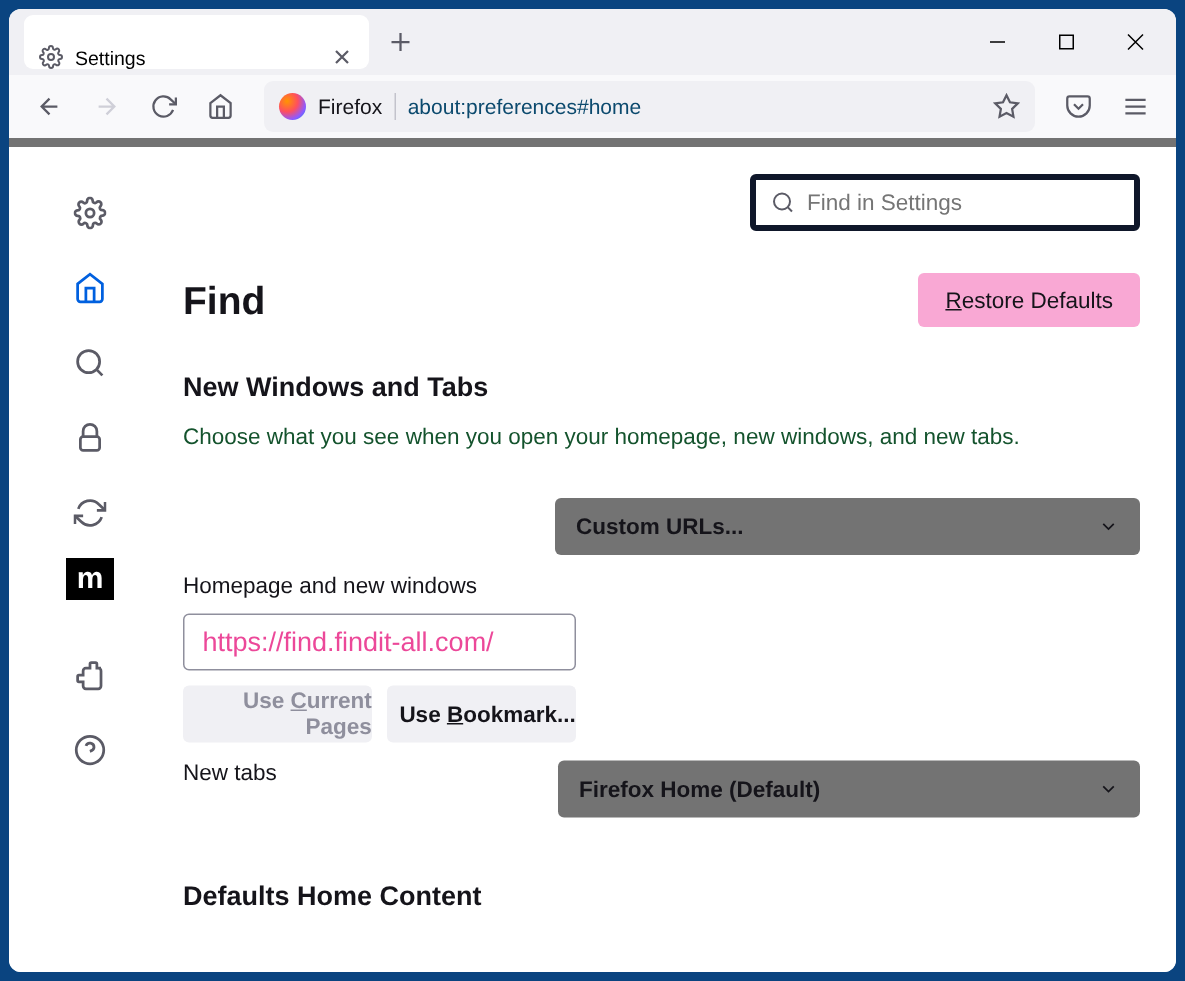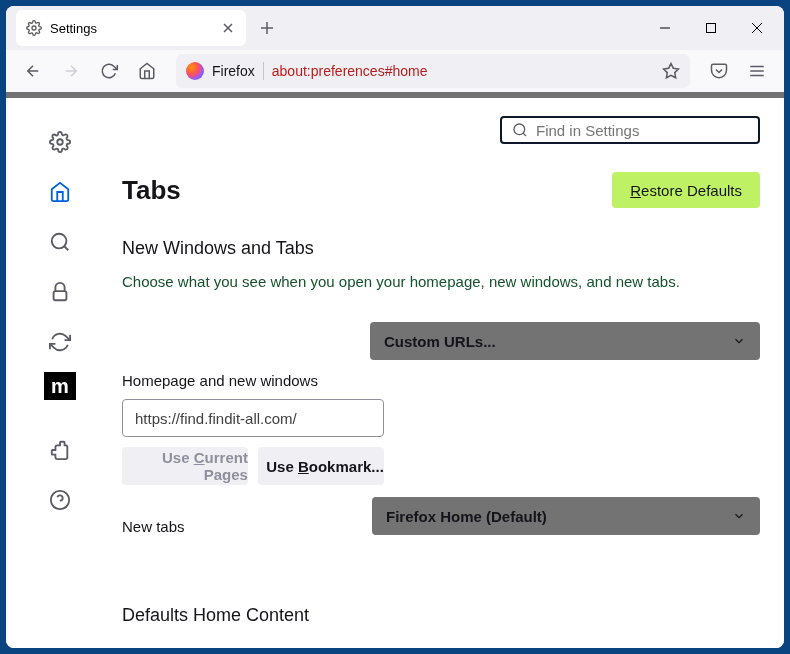--- a/index.html
+++ b/index.html
@@ -1,61 +1,61 @@
 <!DOCTYPE html>
 <html><head>
 <meta charset="utf-8">
 <style>
 * { box-sizing: border-box; margin: 0; padding: 0; font-family: -apple-system, BlinkMacSystemFont, "Segoe UI", sans-serif; }
 body { width: 790px; height: 654px; background: #0a4480; padding: 6px; overflow: hidden; }
 .window { width: 100%; height: 100%; background: #fff; border-radius: 8px; overflow: hidden; display: flex; flex-direction: column; }
 
 .titlebar { height: 44px; background: #f0f0f4; display: flex; align-items: center; padding: 0 4px; }
-.tab { display: flex; align-items: center; background: #fff; border-radius: 6px; height: 36px; padding: 0 10px; margin-left: 6px; width: 230px; gap: 8px; }
+.tab { display: flex; align-items: flex-end; background: #fff; border-radius: 6px; height: 36px; padding: 0 10px; margin-left: 6px; width: 230px; gap: 8px; }
 .tab-label { font-size: 13px; flex: 1; }
 .tab-close { width: 16px; height: 16px; cursor: pointer; color: #5b5b66; display:flex; align-items:center; justify-content:center; }
 .newtab { width: 30px; height: 30px; display:flex; align-items:center; justify-content:center; color:#5b5b66; cursor:pointer; margin-left: 6px; }
 .titlebar-spacer { flex: 1; }
 .win-controls { display: flex; }
 .win-btn { width: 46px; height: 44px; display:flex; align-items:center; justify-content:center; color:#1c1c1c; cursor:pointer; }
 
 .navbar { height: 48px; background: #f9f9fb; display:flex; align-items:center; padding: 0 10px; gap: 4px; border-bottom: 6px solid #737373; }
 .nav-btn { width: 34px; height: 34px; border-radius: 4px; display:flex; align-items:center; justify-content:center; color:#5b5b66; cursor:pointer; }
 .nav-btn.disabled { color: #cfcfd8; cursor: default; }
 .urlbar { flex: 1; height: 34px; background: #f0f0f4; border-radius: 6px; display:flex; align-items:center; padding: 0 10px; margin: 0 8px; gap: 8px; }
 .ff-logo { width: 18px; height: 18px; border-radius: 50%; background: radial-gradient(circle at 30% 30%, #ff9500, #ff4f5e 40%, #9059ff 70%, #0090ed); }
 .urlbar-label { font-size: 14px; color: #15141a; }
 .urlbar-sep { width:1px; height: 18px; background: #c3c3cc; }
-.urlbar-url { font-size: 14px; color: #b91c1c; flex:1; }
+.urlbar-url { font-size: 14px; color: #0c4a6e; flex:1; }
 .urlbar-star { color: #5b5b66; }
 
 .content { flex: 1; display: flex; background: #fff; overflow:hidden; }
 .sidebar { width: 108px; padding-top: 24px; display: flex; flex-direction: column; align-items: center; gap: 10px; }
 .side-btn { width: 40px; height: 40px; border-radius: 4px; display:flex; align-items:center; justify-content:center; cursor:pointer; color:#5b5b66; }
 .side-btn.selected { color: #0060df; }
 .side-btn.m-icon { background: #000; color: #fff; font-weight: bold; font-size: 20px; width: 32px; height: 28px; border-radius: 0; }
 .side-spacer { height: 10px; }
 
 .main { flex: 1; padding: 18px 24px 0 0; overflow: hidden; }
 .search-row { display: flex; justify-content: flex-end; margin-bottom: 28px; }
-.search-box { width: 260px; height: 28px; border: 2px solid #0f172a; border-radius: 4px; display:flex; align-items:center; padding: 0 10px; gap: 8px; color:#5b5b66; }
+.search-box { width: 260px; height: 38px; border: 4px solid #0f172a; border-radius: 4px; display:flex; align-items:center; padding: 0 10px; gap: 8px; color:#5b5b66; }
 .search-box input { border:none; outline:none; font-size:15px; flex:1; color:#15141a; background:transparent; }
 
 .header-row { display:flex; align-items:center; justify-content: space-between; margin-bottom: 30px; padding-left: 8px; }
 .page-title { font-size: 26px; font-weight: 600; color: #15141a; }
-.restore-btn { height: 36px; padding: 0 18px; background: #bef264; border: none; border-radius: 4px; font-size: 15px; color:#15141a; cursor:pointer; }
-
-.section-title { font-size: 18px; font-weight: 400; color: #15141a; margin-bottom: 12px; padding-left: 8px; margin-top: 28px; }
+.restore-btn { height: 36px; padding: 0 18px; background: #f9a8d4; border: none; border-radius: 4px; font-size: 15px; color:#15141a; cursor:pointer; }
+
+.section-title { font-size: 18px; font-weight: 700; color: #15141a; margin-bottom: 12px; padding-left: 8px; }
 .section-sub { font-size: 15px; color: #14532d; margin-bottom: 30px; padding-left: 8px; line-height: 1.4; }
 
-.row { display: flex; align-items: flex-end; padding-left: 8px; margin-bottom: 12px; gap: 10px; min-height: 38px; }
+.row { display: flex; align-items: flex-start; padding-left: 8px; margin-bottom: 12px; gap: 10px; min-height: 38px; }
 .row-label { width: 240px; font-size: 15px; color: #15141a; }
 .row-controls { flex: 1; display: flex; flex-direction: column; gap: 10px; }
 .select { height: 38px; background: #737373; border-radius: 4px; display:flex; align-items:center; padding: 0 14px; font-size: 15px; font-weight: 600; color:#15141a; cursor:pointer; justify-content: space-between; }
-.text-input { height: 38px; border: 1px solid #8f8f9d; border-radius: 4px; padding: 0 12px; font-size: 15px; color:#404040; outline:none; width:100%; }
+.text-input { height: 38px; border: 1px solid #8f8f9d; border-radius: 4px; padding: 0 12px; font-size: 18px; color:#ec4899; outline:none; width:100%; }
 .btn-row { display: flex; gap: 10px; }
 .btn { flex: 1; height: 38px; background: #f0f0f4; border:none; border-radius: 4px; font-size: 15px; font-weight: 600; color:#15141a; cursor:pointer;text-align:right; }
 .btn.disabled { color: #8f8f9d; cursor: default; }
 
 svg { display: block; }
 .u { text-decoration: underline; }
 </style>
 </head>
 <body>
 
@@ -202,21 +202,21 @@
         <div class="search-box">
           <svg width="16" height="16" viewBox="0 0 24 24" fill="none" stroke="currentColor" stroke-width="2">
               <circle cx="11" cy="11" r="8"></circle>
               <path d="M21 21l-4.35-4.35"></path>
             </svg>
           <input type="text" placeholder="Find in Settings" style="">
         </div>
       </div>
 
       <div class="header-row">
-        <div class="page-title">Tabs</div>
+        <div class="page-title">Find</div>
         <button class="restore-btn"><span class="u">R</span>estore Defaults</button>
       </div>
 
       <div class="section-title">New Windows and Tabs</div>
       <div class="section-sub">Choose what you see when you open your homepage, new windows, and new tabs.</div>
 
       <div class="row" style="align-items:flex-start;">
         <div class="row-controls" style="margin-left:248px;">
           <div class="select">
             <span>Custom URLs...</span>

